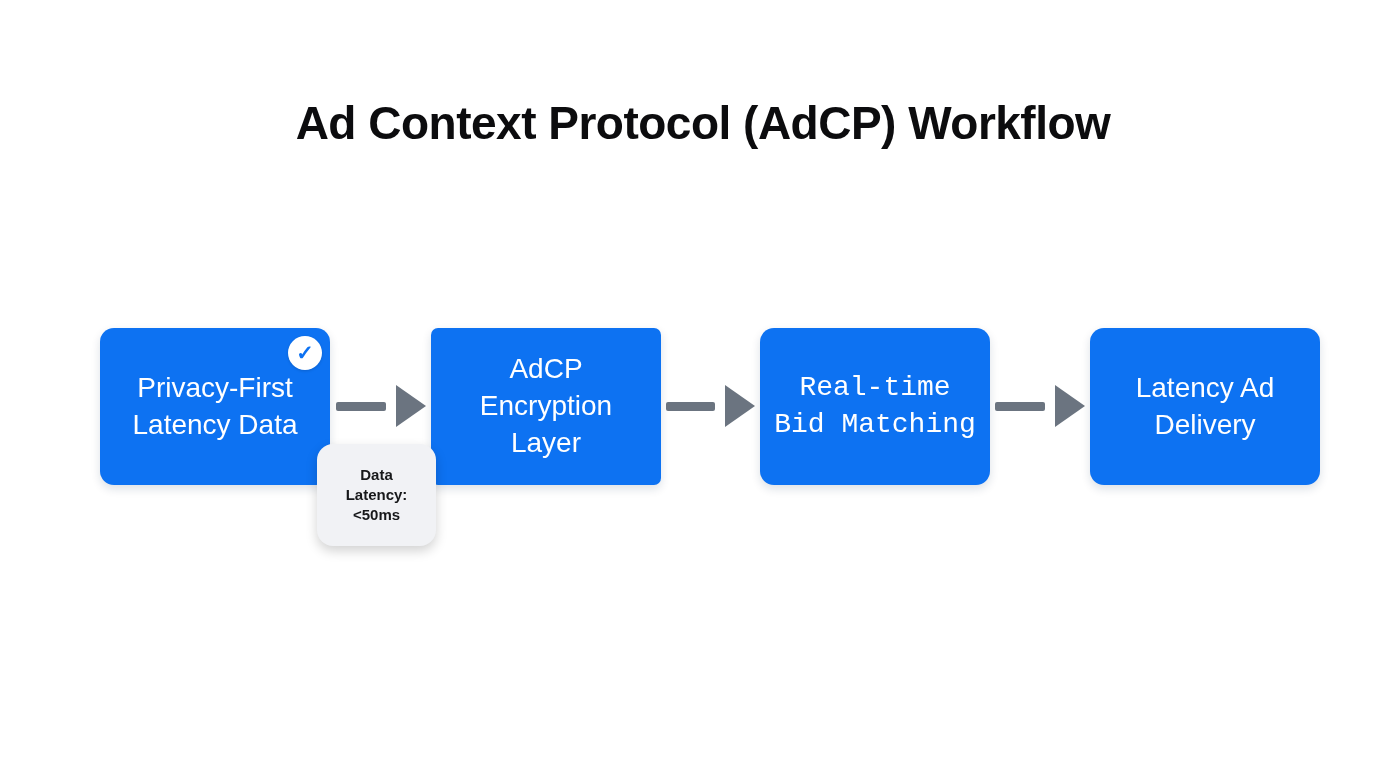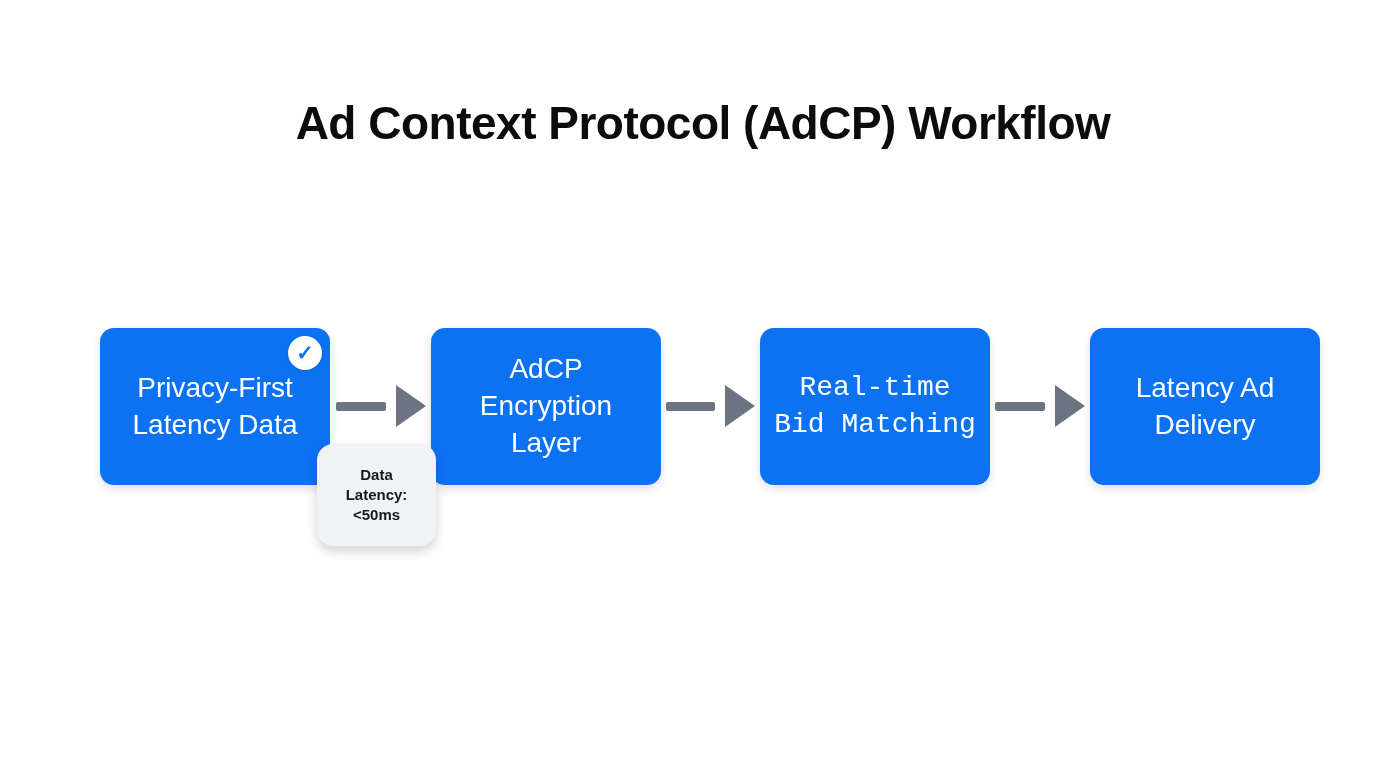--- a/index.html
+++ b/index.html
@@ -42,21 +42,21 @@
   }
   .node-label{
     color:var(--node-text);
     font-size:28px;
     font-weight:500;
     line-height:1.32;
     text-align:center;
     white-space:pre-line;
   }
   .node-1{left:80px;}
-  .node-2{left:411px;}
+  .node-2{left:411px;border-radius:7px;}
   .node-3{left:740px;font-family:Liberation Mono, monospace;}
   .node-4{left:1070px;}
   .arrow{
     position:absolute;
     top:364px;height:44px;
     display:flex;align-items:center;
   }
   .arrow-1{left:311px;width:100px;}
   .arrow-2{left:641px;width:99px;}
   .arrow-3{left:970px;width:100px;}

